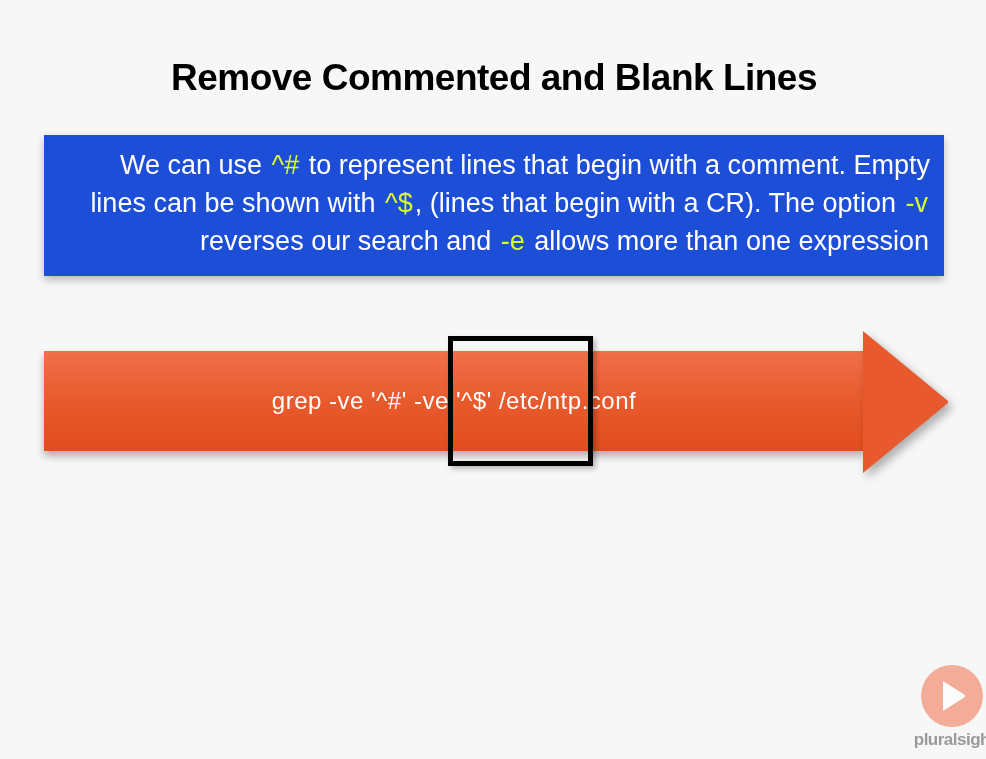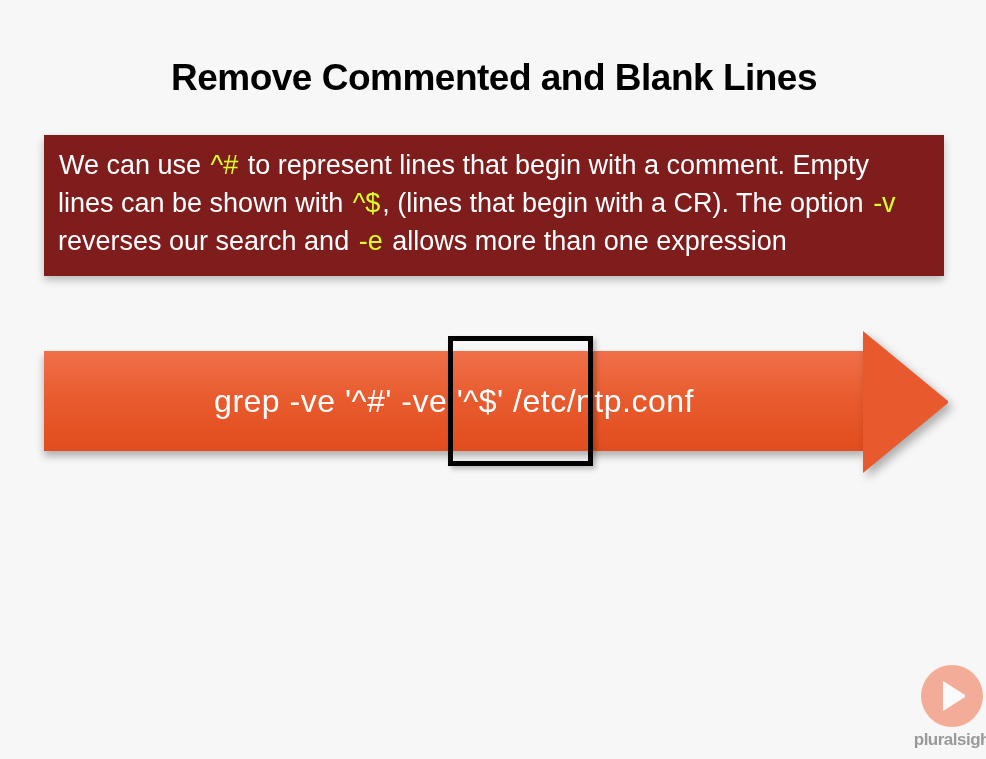--- a/index.html
+++ b/index.html
@@ -14,25 +14,25 @@
   .title {
     text-align: center;
     font-weight: 800;
     font-size: 37px;
     color: #000;
     padding-top: 55px;
     letter-spacing: -0.5px;
   }
   .desc-box {
     margin: 35px 42px 0 42px;
-    background: #7f1d1d;
+    background: #1d4ed8;
     color: #fff;
     font-size: 27px;
     line-height: 1.4;
-    text-align: left;
+    text-align: right;
     padding: 12px 14px 16px 14px;
     box-shadow: 0 4px 8px rgba(0,0,0,0.25);
     font-weight: 400;
   }
   .hl { color: #d7ff2a; }
   .arrow-wrap {
     position: relative;
     margin: 55px 42px 0 42px;
     height: 140px;
   }
@@ -54,21 +54,21 @@
     top: 0;
     width: 0;
     height: 0;
     border-top: 70px solid transparent;
     border-bottom: 70px solid transparent;
     border-left: 85px solid #e85a2d;
     filter: drop-shadow(4px 5px 5px rgba(0,0,0,0.3));
   }
   .arrow-text {
     color: #fff;
-    font-size: 32px;
+    font-size: 24px;
     font-weight: 400;
     white-space: nowrap;
     letter-spacing: 0.5px;
   }
   .highlight-box {
     position: absolute;
     left: 404px;
     top: 5px;
     width: 145px;
     height: 130px;

